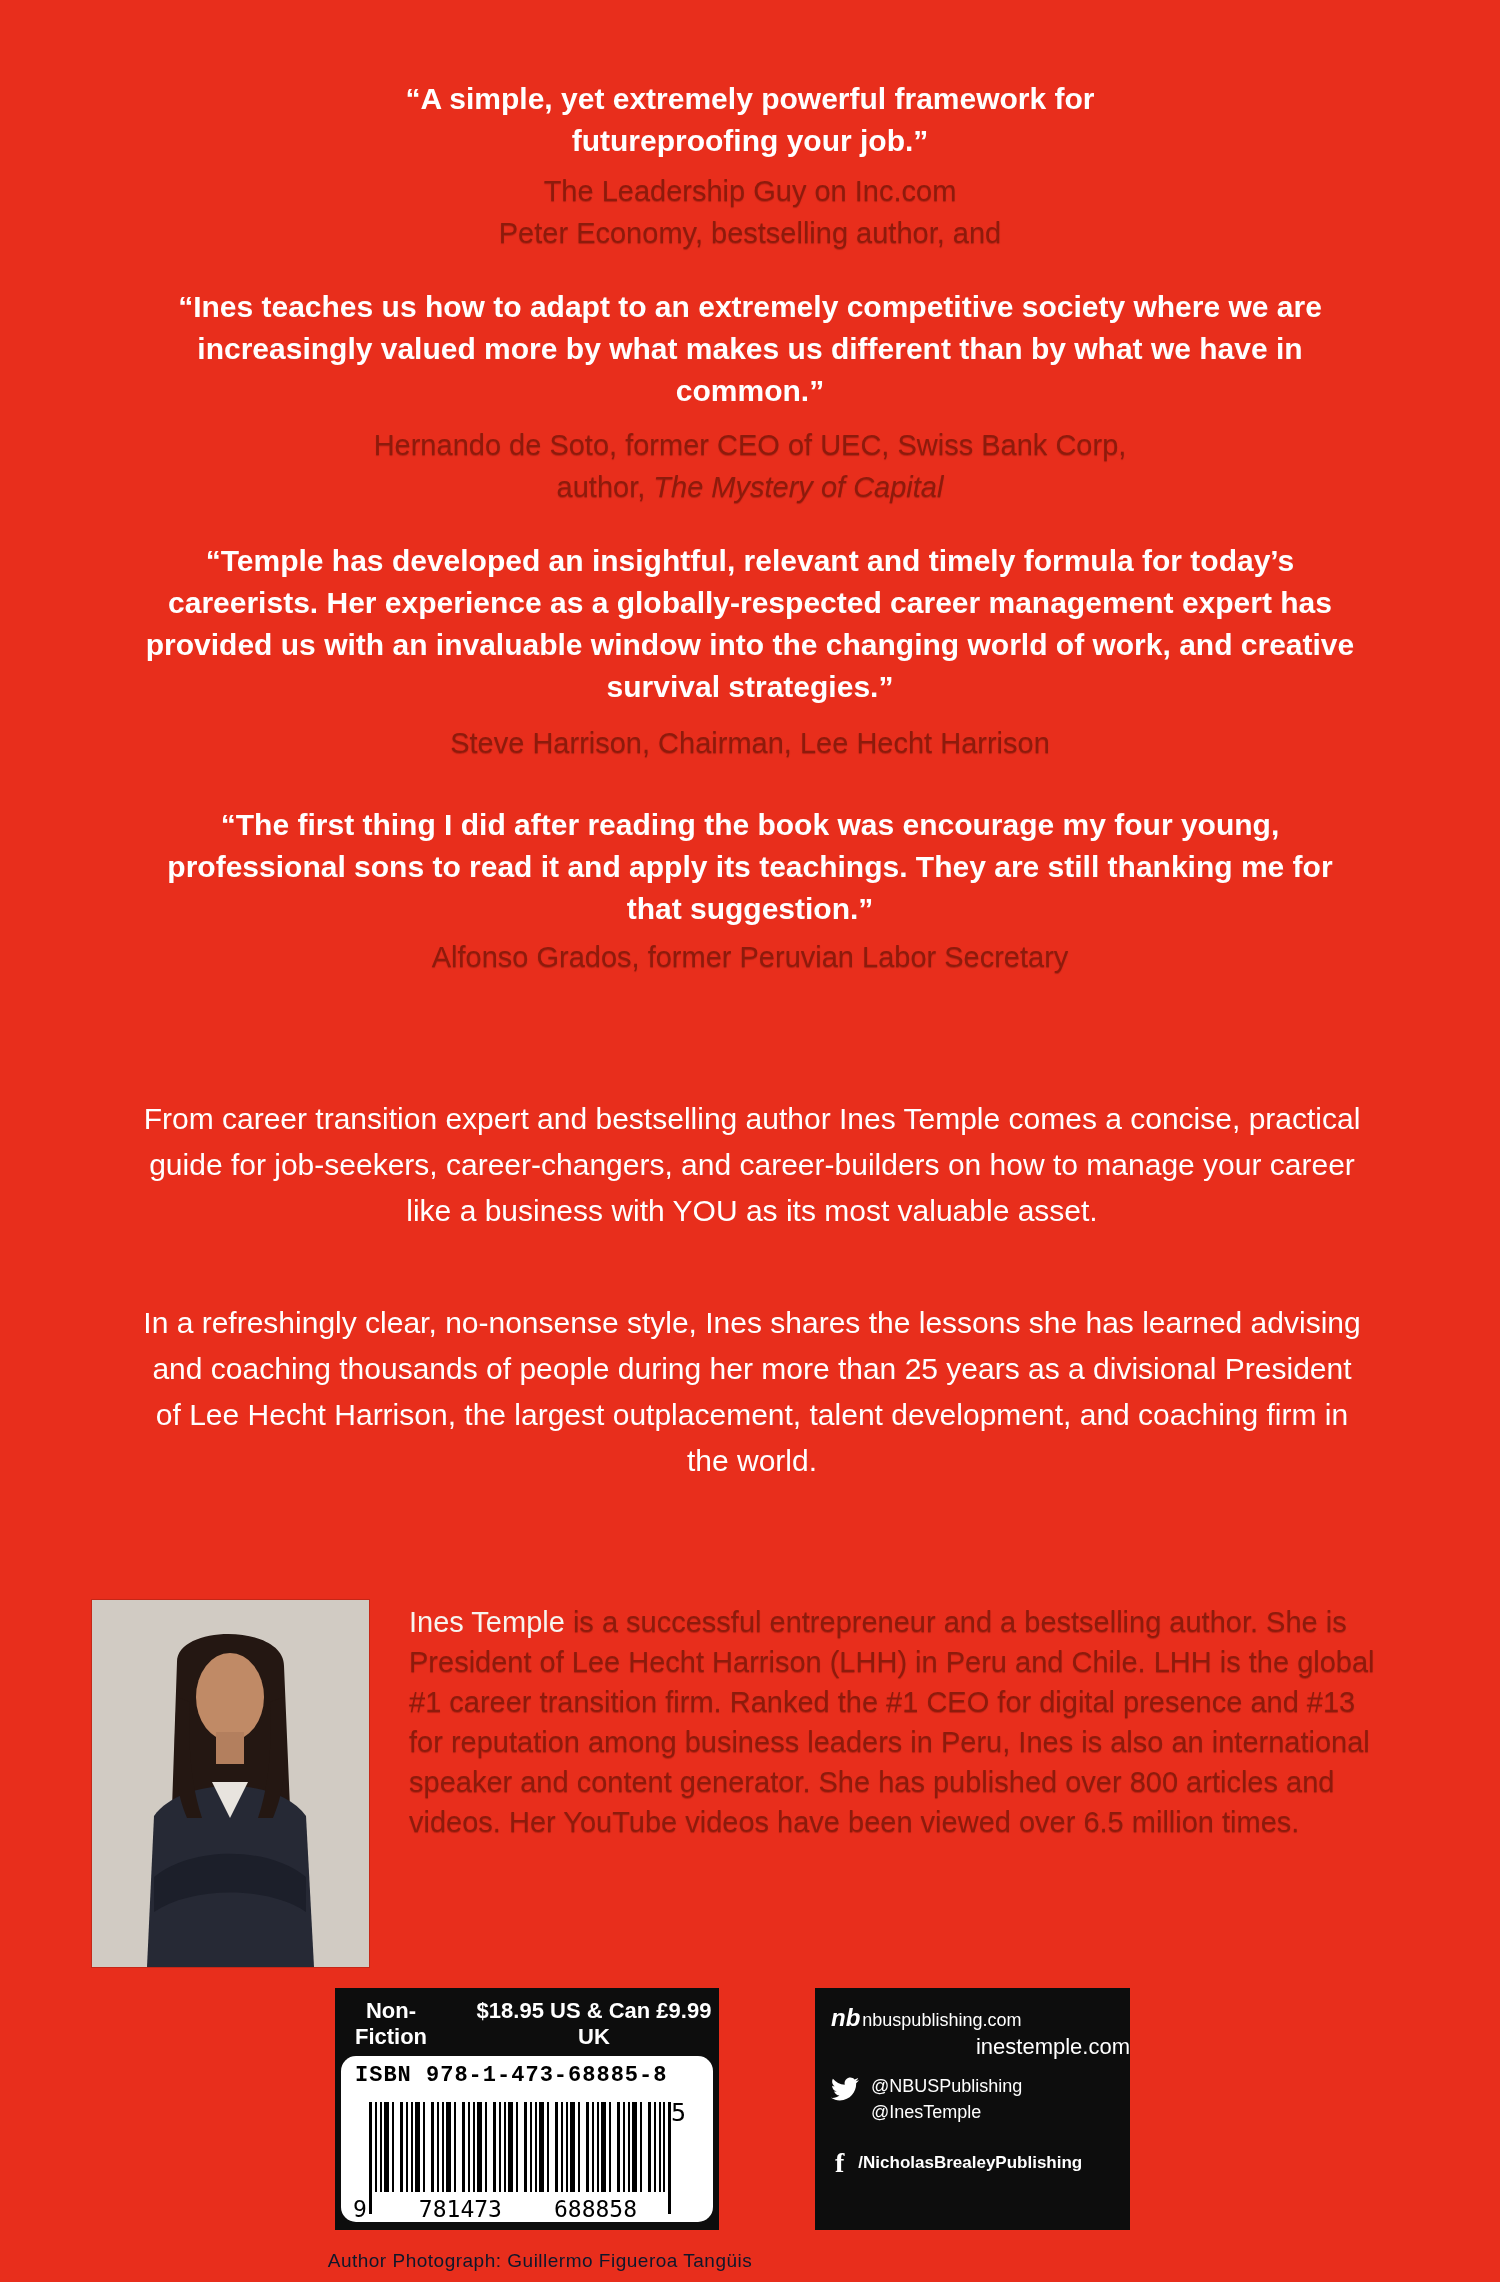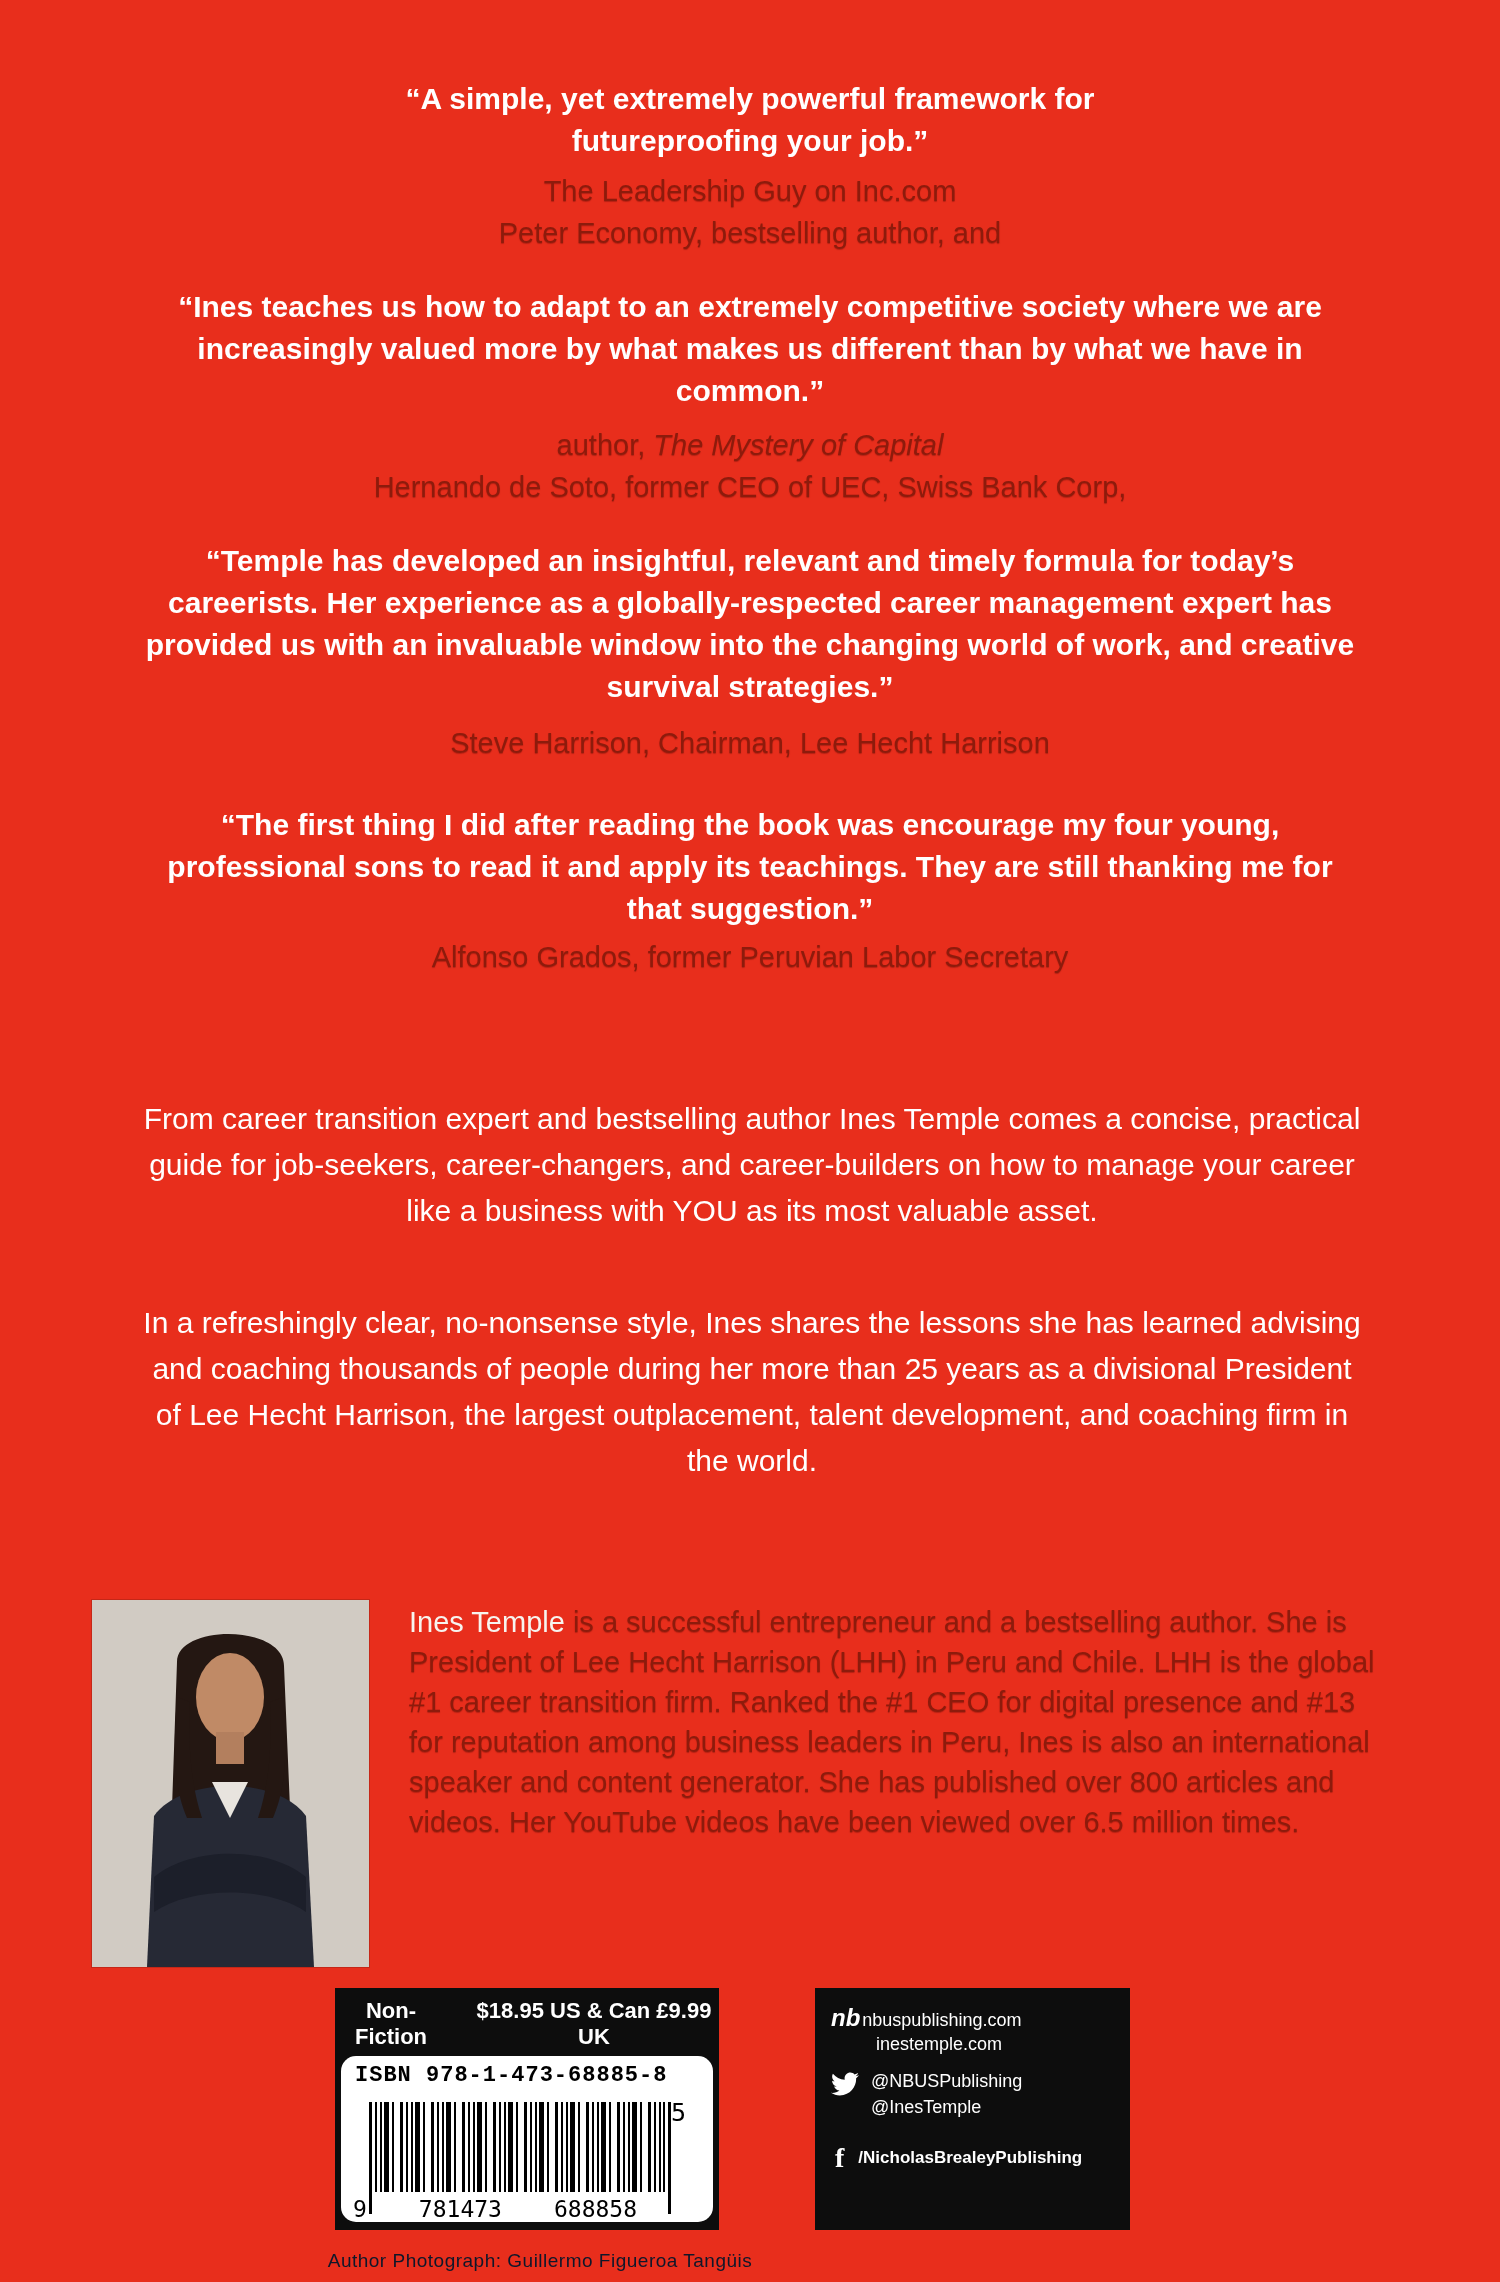--- a/index.html
+++ b/index.html
@@ -104,21 +104,21 @@
   }
 
   
   .publisher-panel{
     position:absolute;left:815px;top:1988px;width:315px;height:242px;
     background:#0d0d0d;color:#fff;box-sizing:border-box;
   }
   .pub-row1{display:flex;align-items:baseline;gap:2px;padding:18px 0 0 16px;}
   .pub-logo{font-weight:bold;font-style:italic;font-size:24px;line-height:1;}
   .pub-site{font-size:18px;}
-  .pub-row2{padding-left:61px;font-size:18px;margin-top:3px;}
+  .pub-row2{padding-left:61px;font-size:22px;margin-top:3px;text-align:right;}
   .tw-row{display:flex;gap:12px;padding-left:16px;margin-top:13px;align-items:flex-start;}
   .tw-icon{width:28px;height:28px;flex:0 0 auto;margin-top:2px;}
   .tw-handles div{font-size:18px;line-height:26px;}
   .fb-row{display:flex;align-items:center;gap:14px;padding-left:20px;margin-top:24px;}
   .fb-icon{font-weight:bold;font-size:28px;font-family:"Liberation Serif", serif;line-height:1;}
   .fb-text{font-size:17px;font-weight:bold;}
 
   
   .credit{
     position:absolute;top:2250px;left:250px;width:580px;margin:0;
@@ -131,22 +131,22 @@
 <div class="page">
 
   <p class="quote q1">“A simple, yet extremely powerful framework for futureproofing your job.”</p>
   <div class="attr a1">
     <div>The Leadership Guy on Inc.com</div>
     <div>Peter Economy, bestselling author, and</div>
   </div>
 
   <p class="quote q2">“Ines teaches us how to adapt to an extremely competitive society where we are increasingly valued more by what makes us different than by what we have in common.”</p>
   <div class="attr a2">
+    <div>Hernando de Soto, former CEO of UEC, Swiss Bank Corp,</div>
     <div><span>author, </span><span class="it">The Mystery of Capital</span></div>
-    <div>Hernando de Soto, former CEO of UEC, Swiss Bank Corp,</div>
   </div>
 
   <p class="quote q3">“Temple has developed an insightful, relevant and timely formula for today’s careerists.  Her experience as a globally-respected career management expert has provided us with an invaluable window into the changing world of work, and creative survival strategies.”</p>
   <div class="attr a3">
     <div>Steve Harrison, Chairman, Lee Hecht Harrison</div>
   </div>
 
   <p class="quote q4">“The first thing I did after reading the book was encourage my four young, professional sons to read it and apply its teachings. They are still thanking me for that suggestion.”</p>
   <div class="attr a4">
     <div>Alfonso Grados, former Peruvian Labor Secretary</div>

